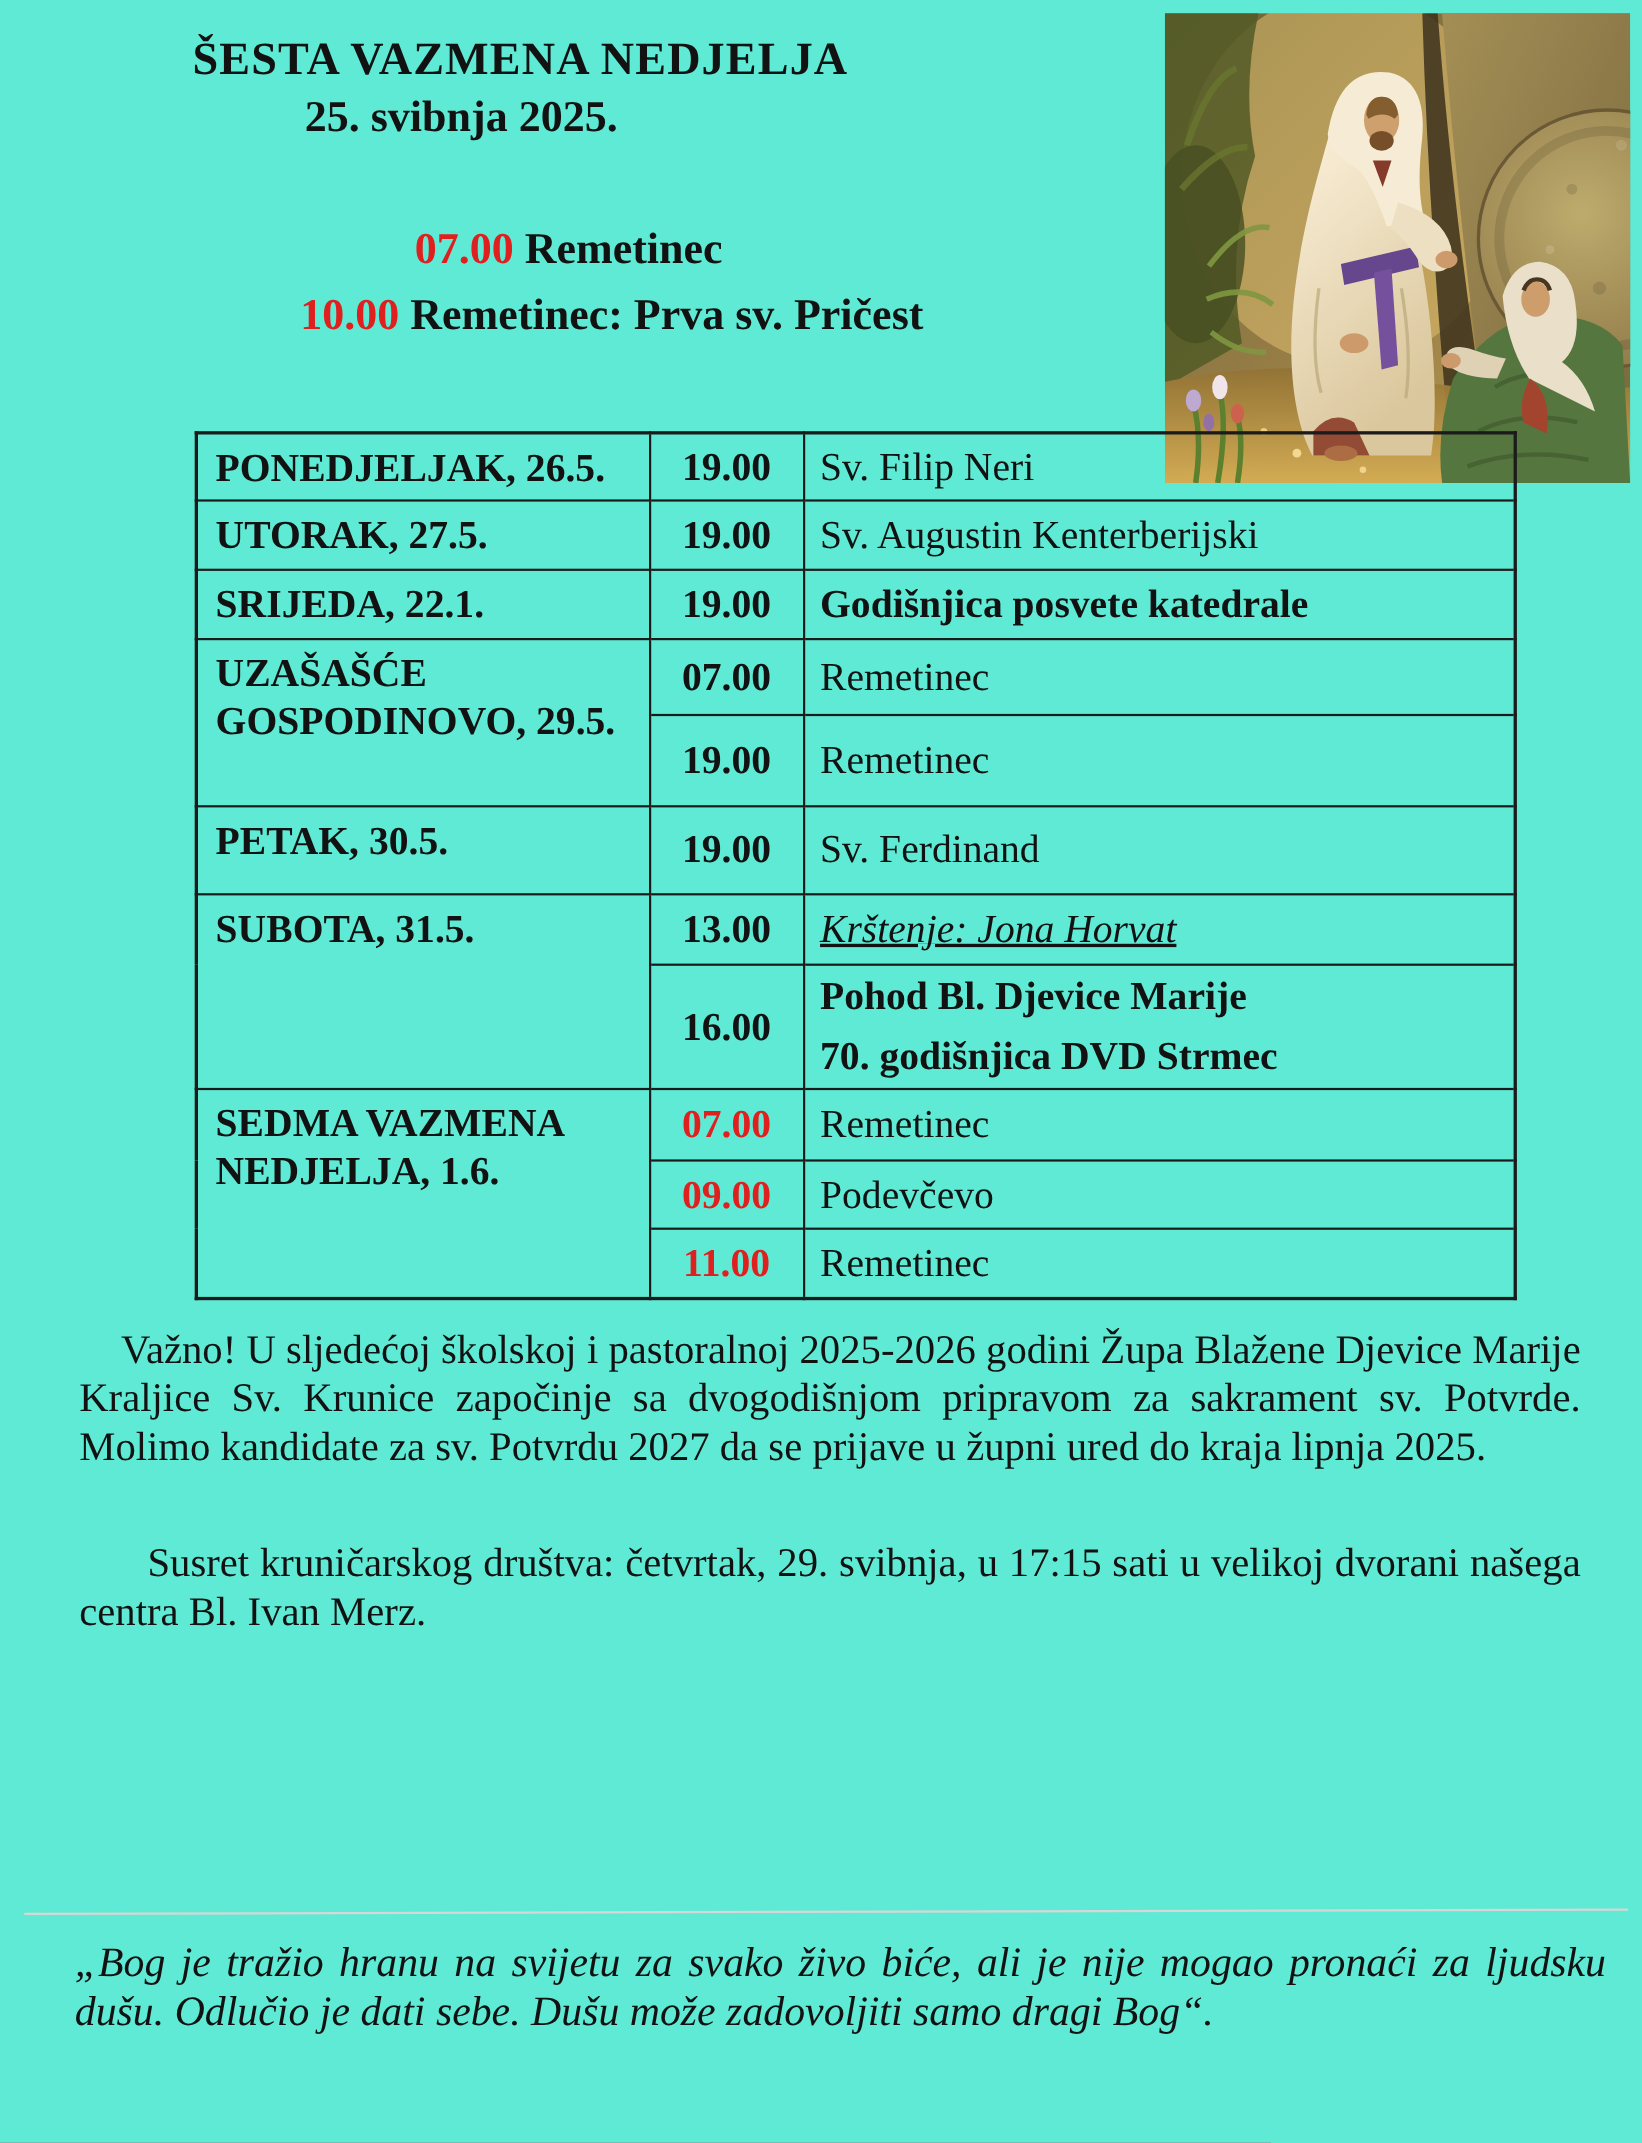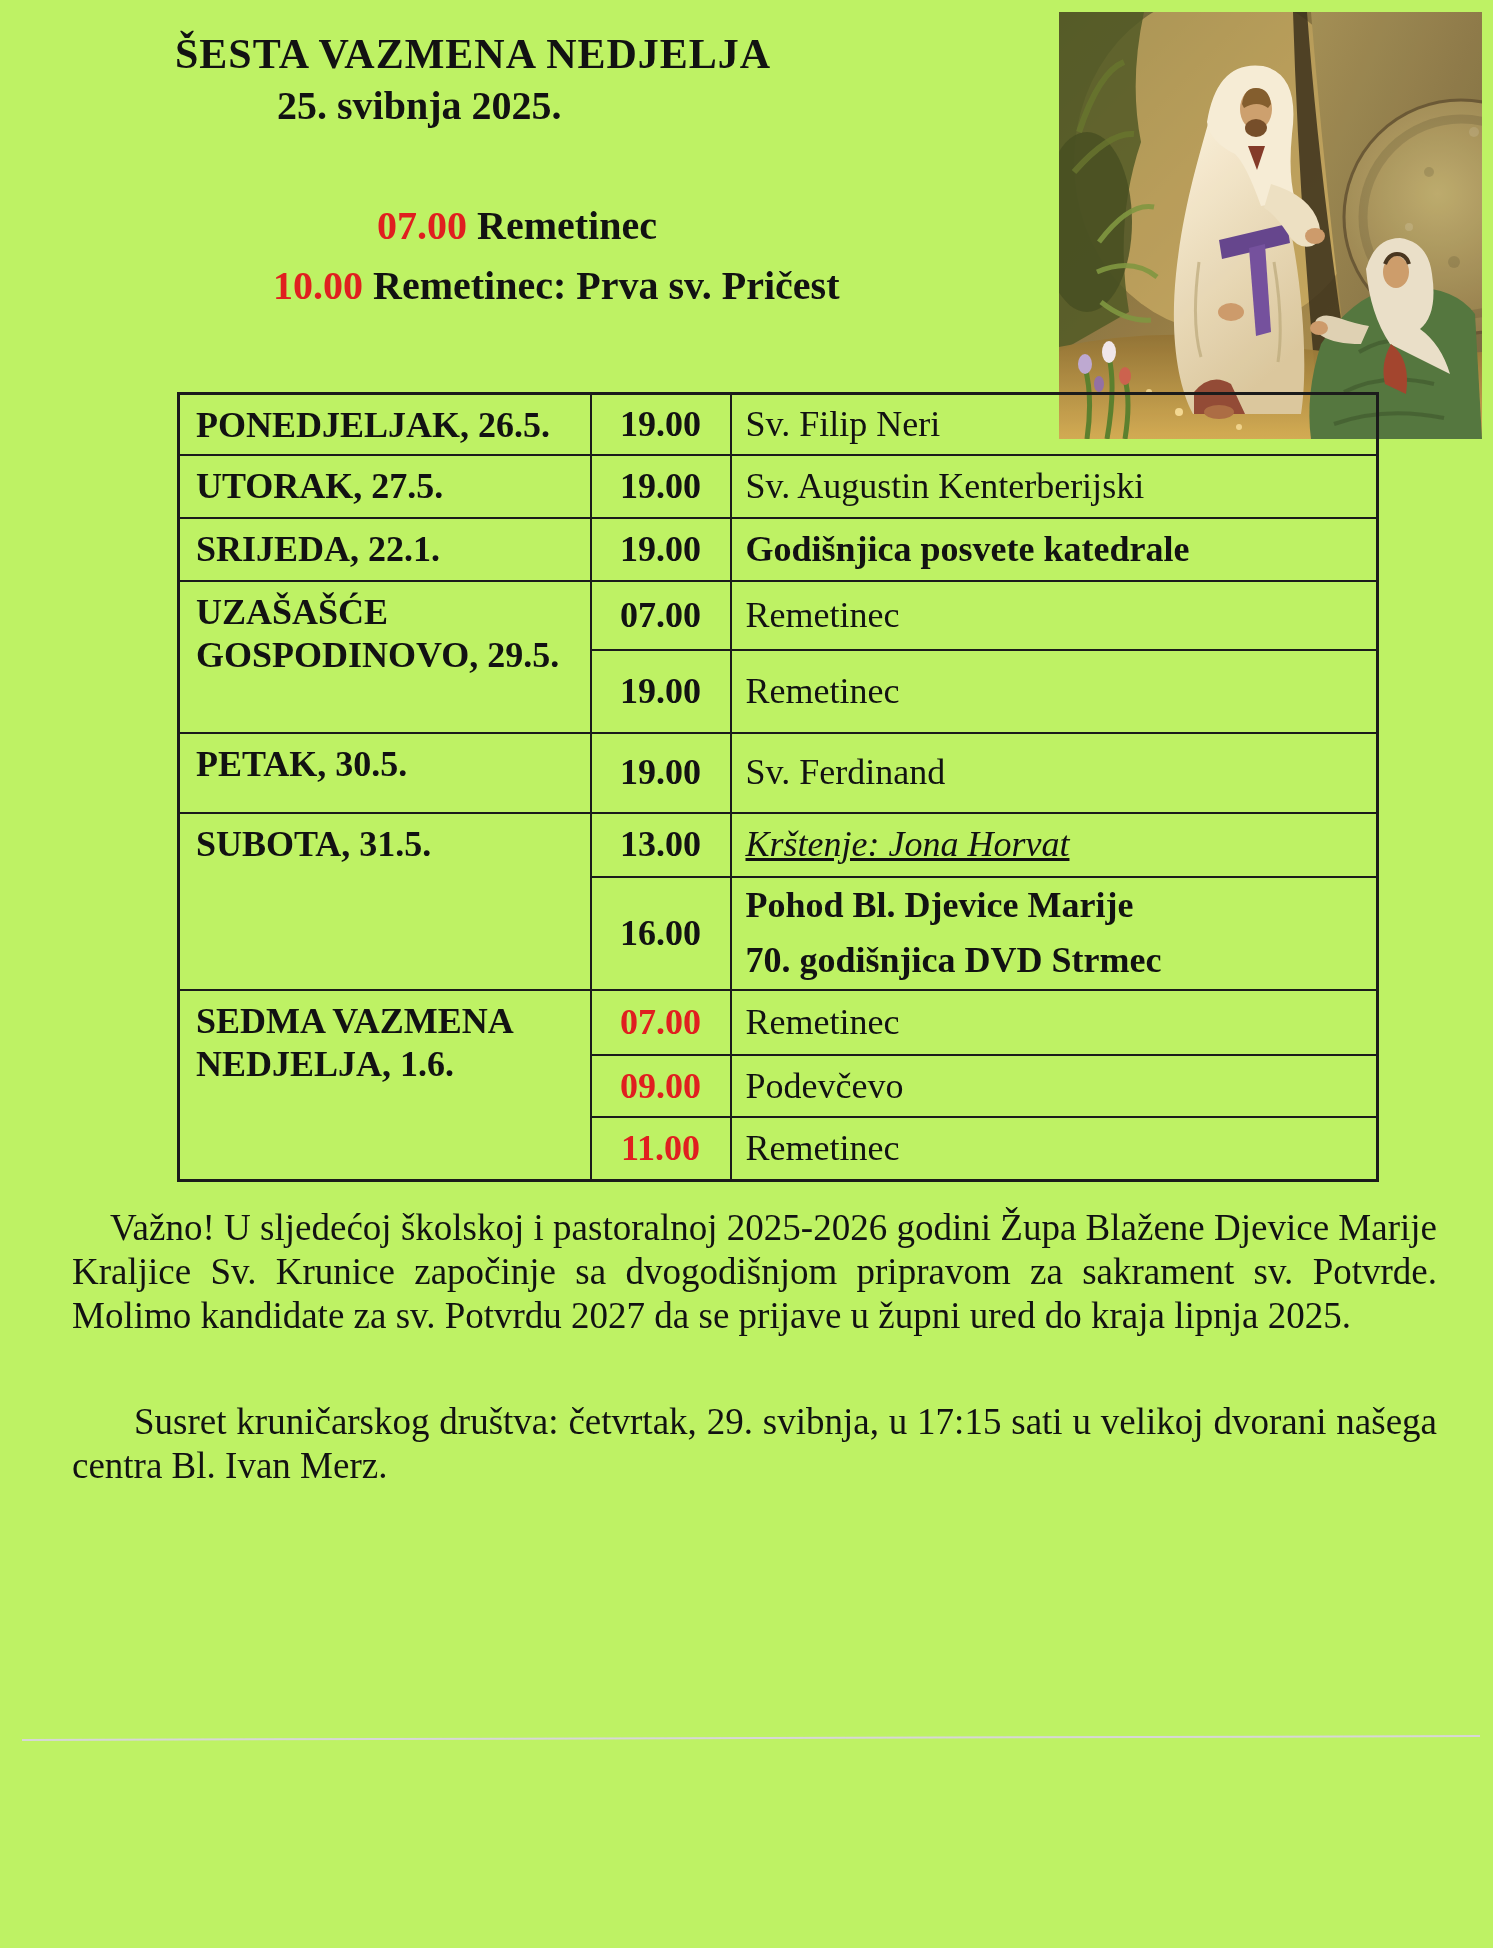--- a/index.html
+++ b/index.html
@@ -1,20 +1,20 @@
 <!DOCTYPE html>
 <html><head>
 <meta charset="utf-8">
 <style>
   html,body{margin:0;padding:0;background:#888;}
   .page{
     position:relative;
     width:1493px;height:1948px;
     margin:0 auto;
-    background:#bef264;
+    background:#5eead4;
     font-family:"Liberation Serif", serif;
     color:#121212;
     overflow:hidden;
   }
   
   .title-l1{position:absolute;left:175px;top:30px;font-size:42px;font-weight:bold;letter-spacing:1px;white-space:nowrap;}
   .title-l2{position:absolute;left:277px;top:82px;font-size:40px;font-weight:bold;white-space:nowrap;}
   .mass1{position:absolute;left:377px;top:202px;font-size:40px;font-weight:bold;white-space:nowrap;}
   .mass2{position:absolute;left:273px;top:262px;font-size:40px;font-weight:bold;white-space:nowrap;}
   .red{color:#e01f1f;}
@@ -217,14 +217,15 @@
       <td class="time red">11.00</td>
       <td class="place">Remetinec</td>
     </tr>
   </tbody>
     </table>
 
   <div class="para p1">Važno! U sljedećoj školskoj i pastoralnoj 2025-2026 godini Župa Blažene Djevice Marije Kraljice Sv. Krunice započinje sa dvogodišnjom pripravom za sakrament sv. Potvrde. Molimo kandidate za sv. Potvrdu 2027 da se prijave u župni ured do kraja lipnja 2025.</div>
   <div class="para p2">Susret kruničarskog društva: četvrtak, 29. svibnja, u 17:15 sati u velikoj dvorani našega centra Bl. Ivan Merz.</div>
 
   <div class="divider"></div>
+  <div class="quote">„Bog je tražio hranu na svijetu za svako živo biće, ali je nije mogao pronaći za ljudsku dušu. Odlučio je dati sebe. Dušu može zadovoljiti samo dragi Bog“.</div>
 
 </div>
 
 </body></html>

